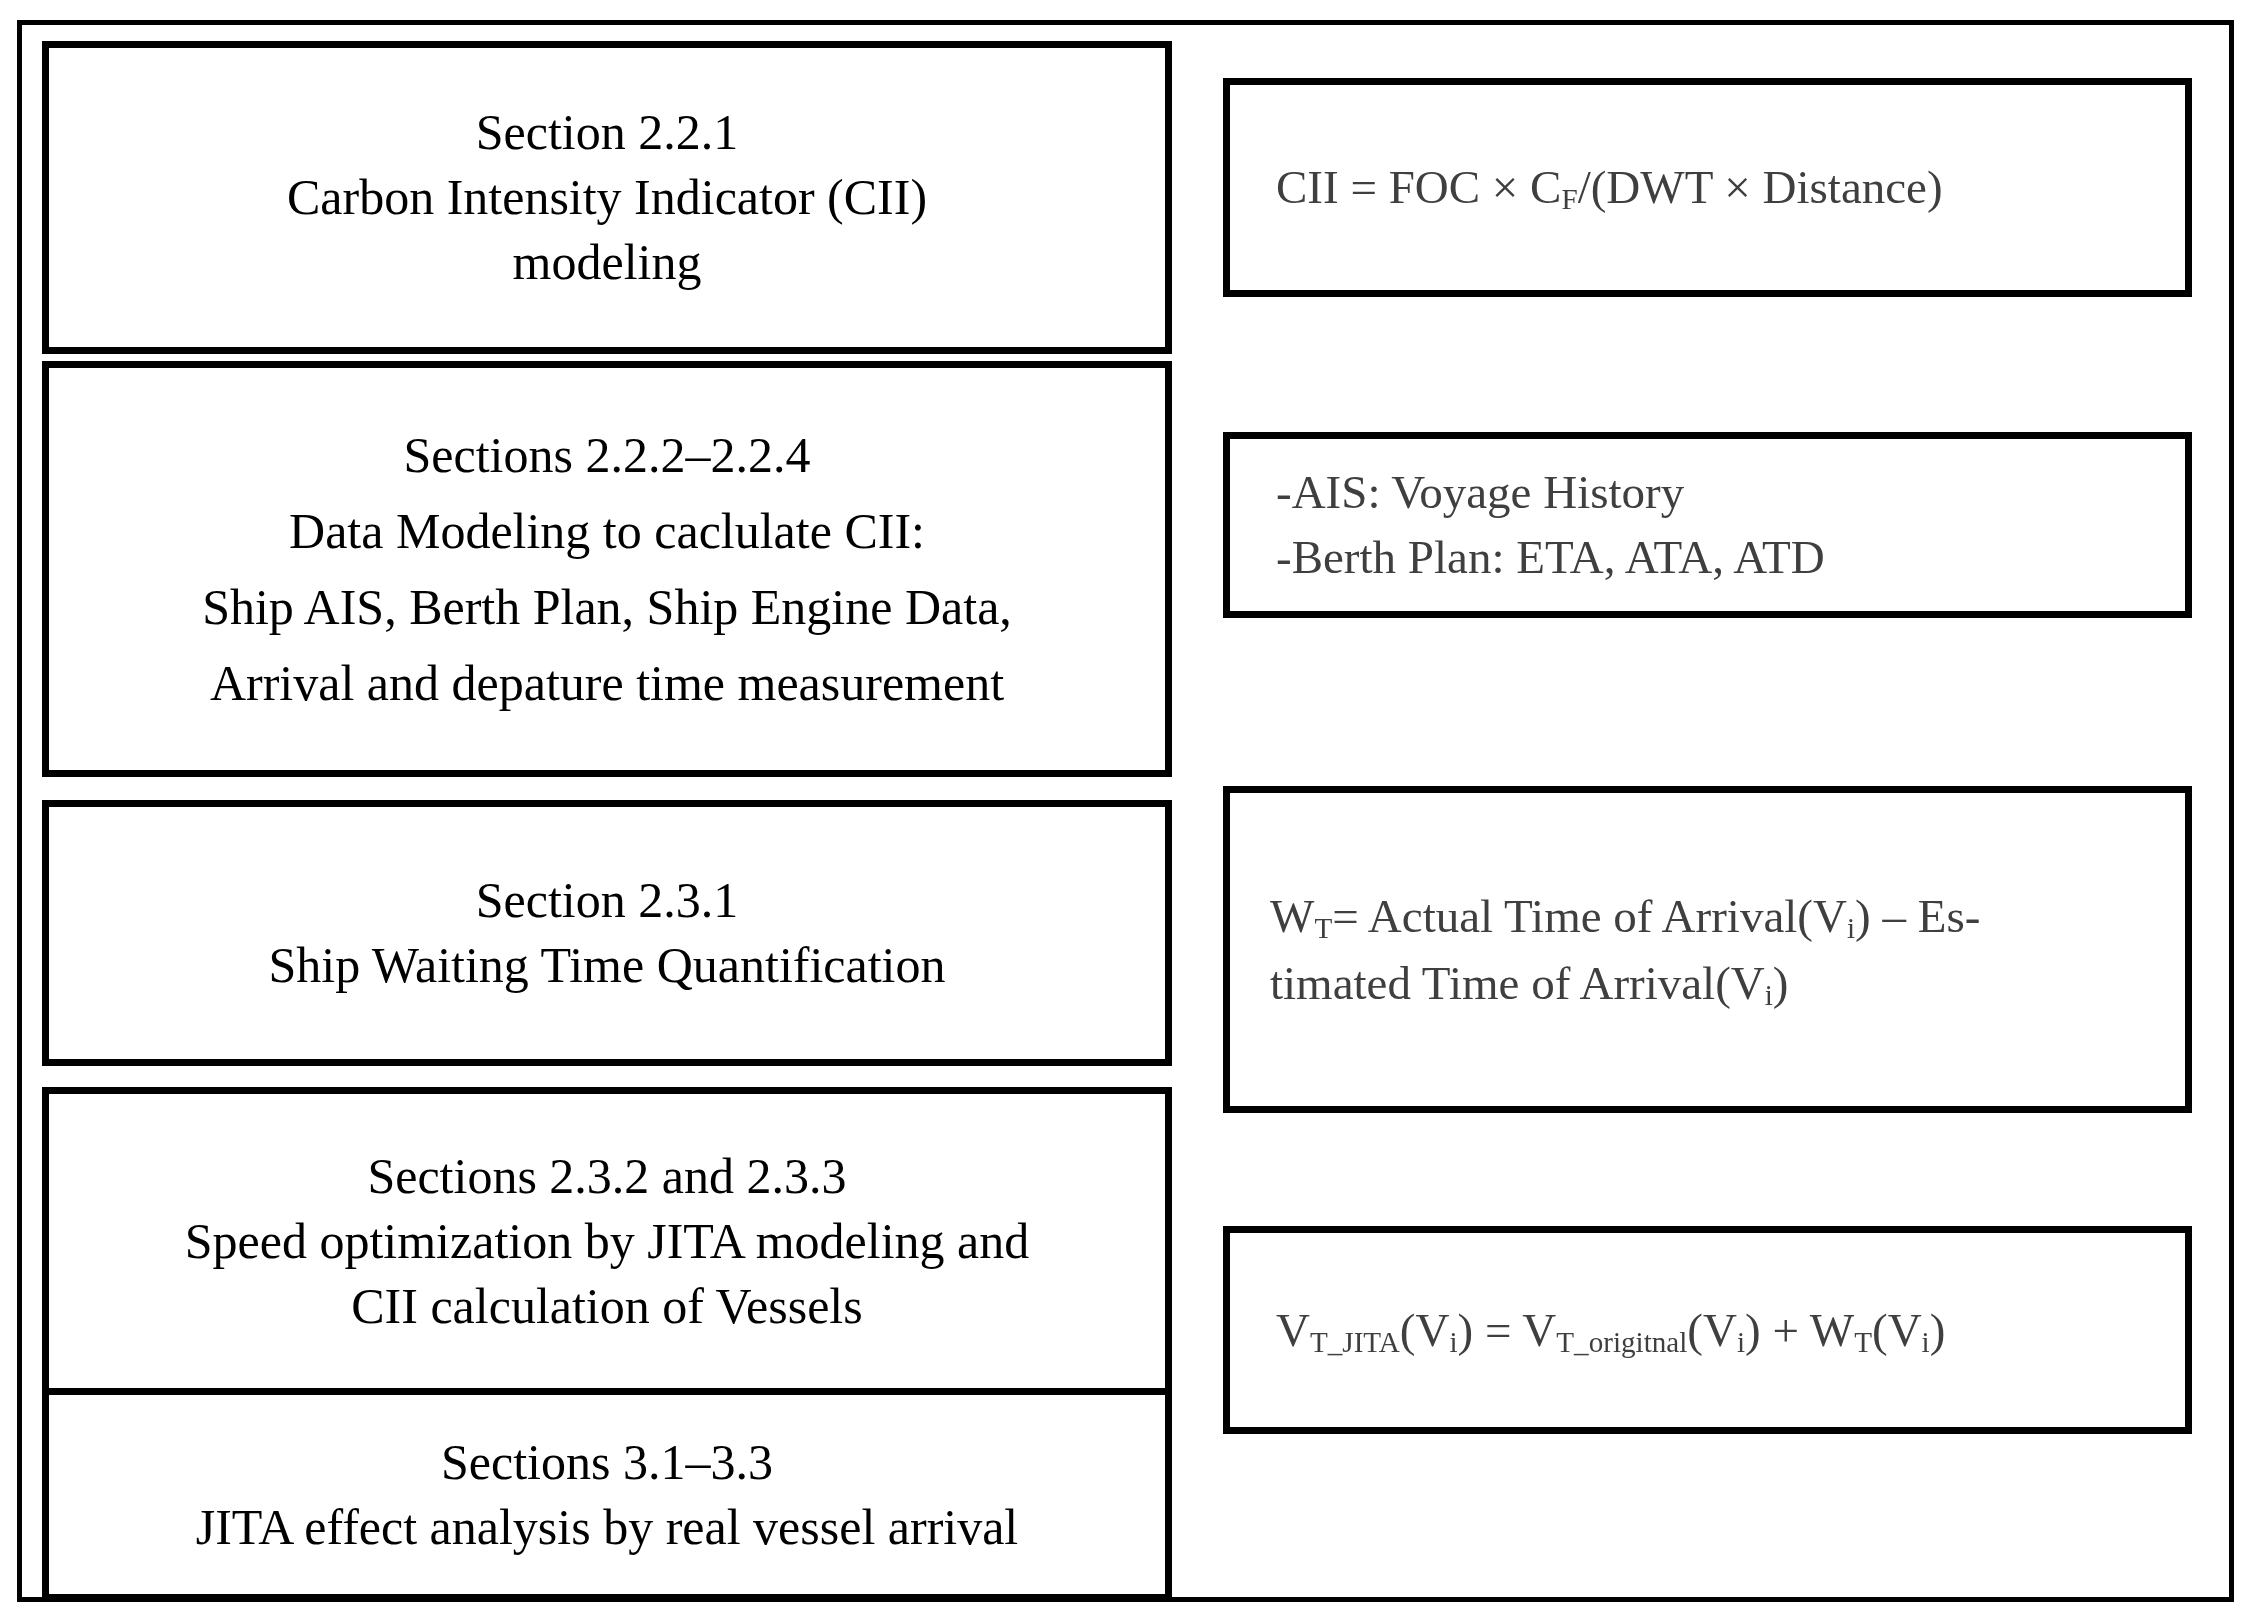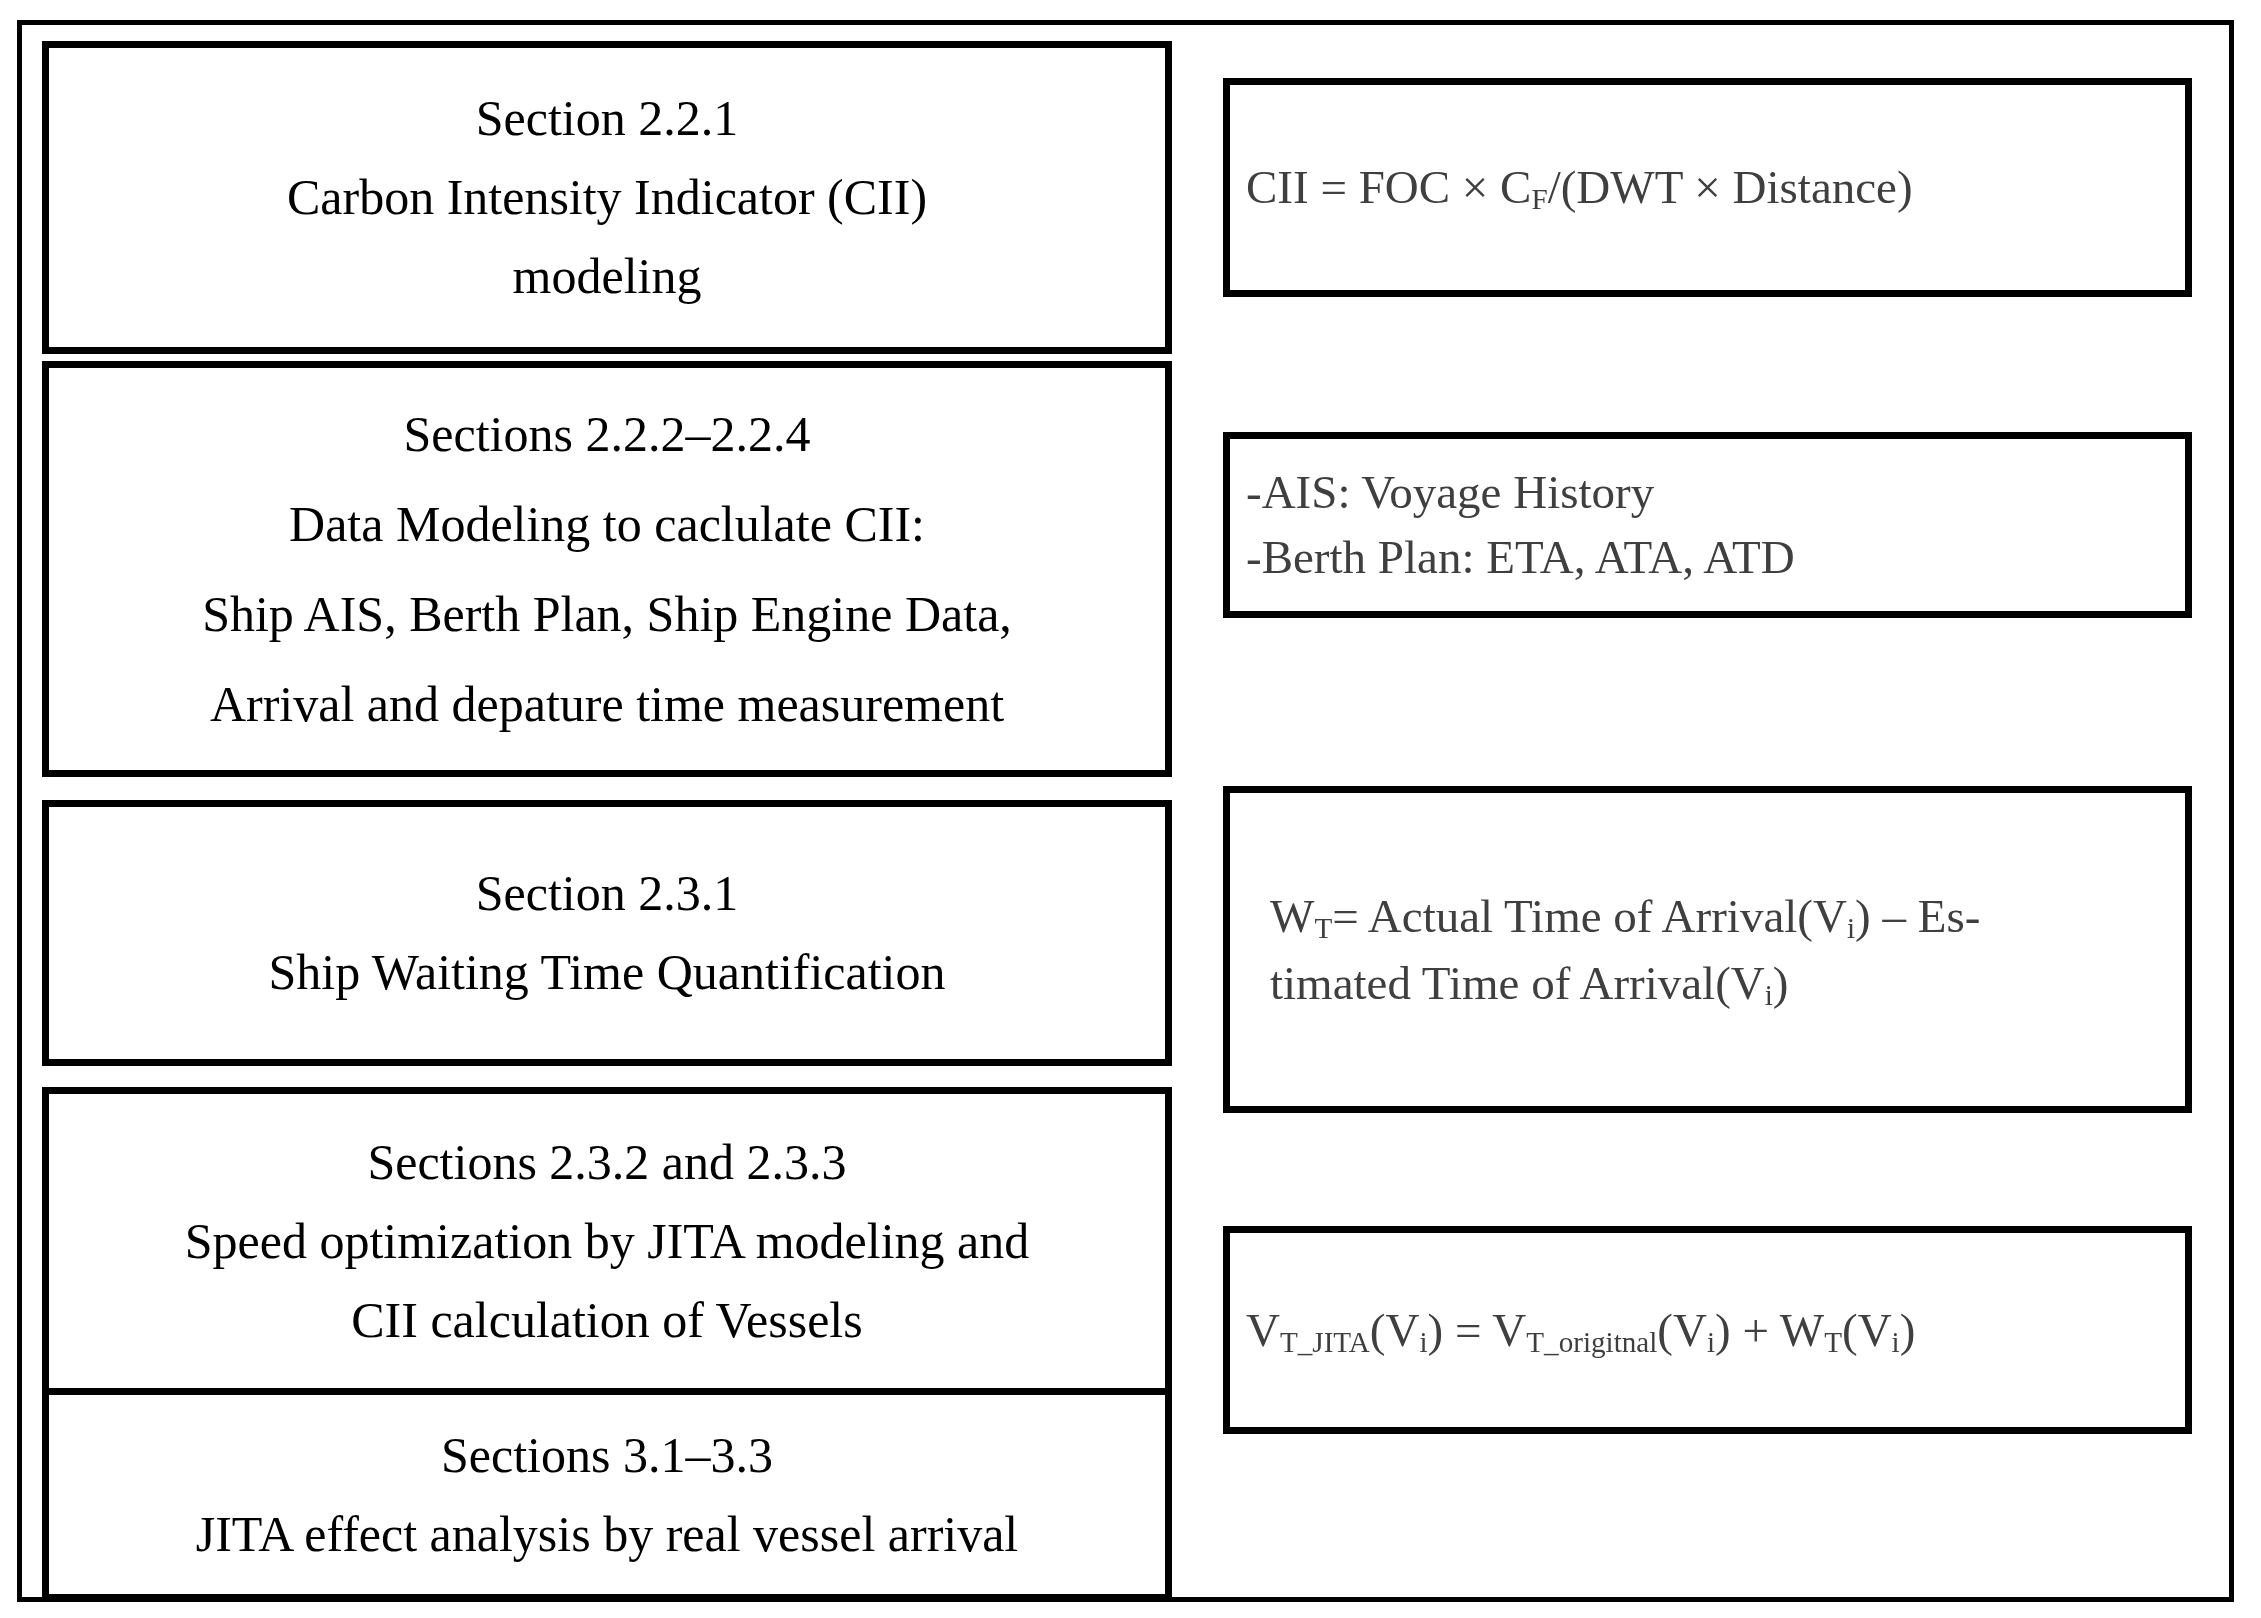--- a/index.html
+++ b/index.html
@@ -39,21 +39,20 @@
     border: 7.2px solid #000000;
     display: flex;
     flex-direction: column;
     align-items: center;
     justify-content: center;
   }
 
   .stage-box {
     border-width: 7.2px;
     color: #000000;
-    gap: 14px;
   }
 
   .formula-box {
     border-width: 7.2px;
     color: #3f3f3f;
     align-items: flex-start;
     justify-content: center;
   }
 
   
@@ -88,21 +87,21 @@
     box-sizing: border-box;
     text-align: left;
     font-size: 47px;
     line-height: 1.42;
     color: #3f3f3f;
   }
 
   .formula-line {
     display: block;
     width: 100%;
-    padding-left: 16px;
+    padding-left: 46px;
     box-sizing: border-box;
     text-align: left;
     font-size: 47px;
     line-height: 1.38;
     color: #3f3f3f;
     white-space: nowrap;
   }
 
   sub {
     font-size: 0.62em;

